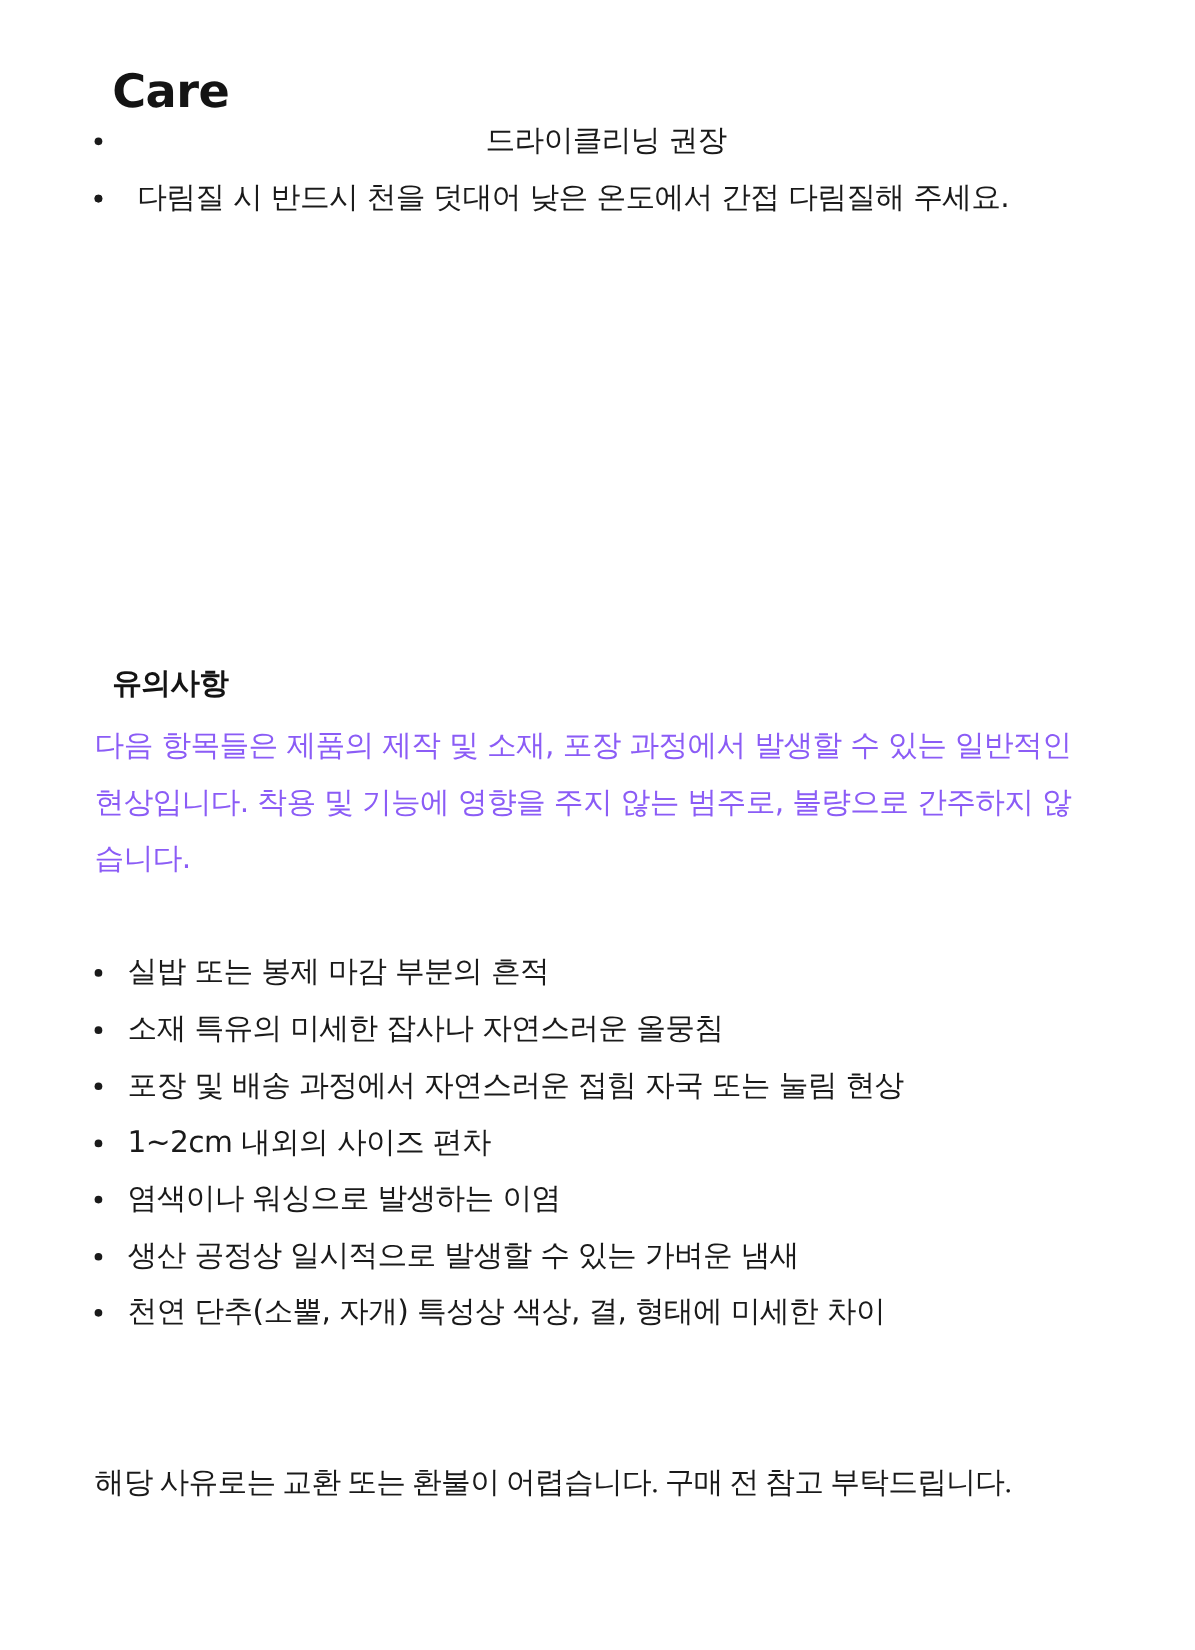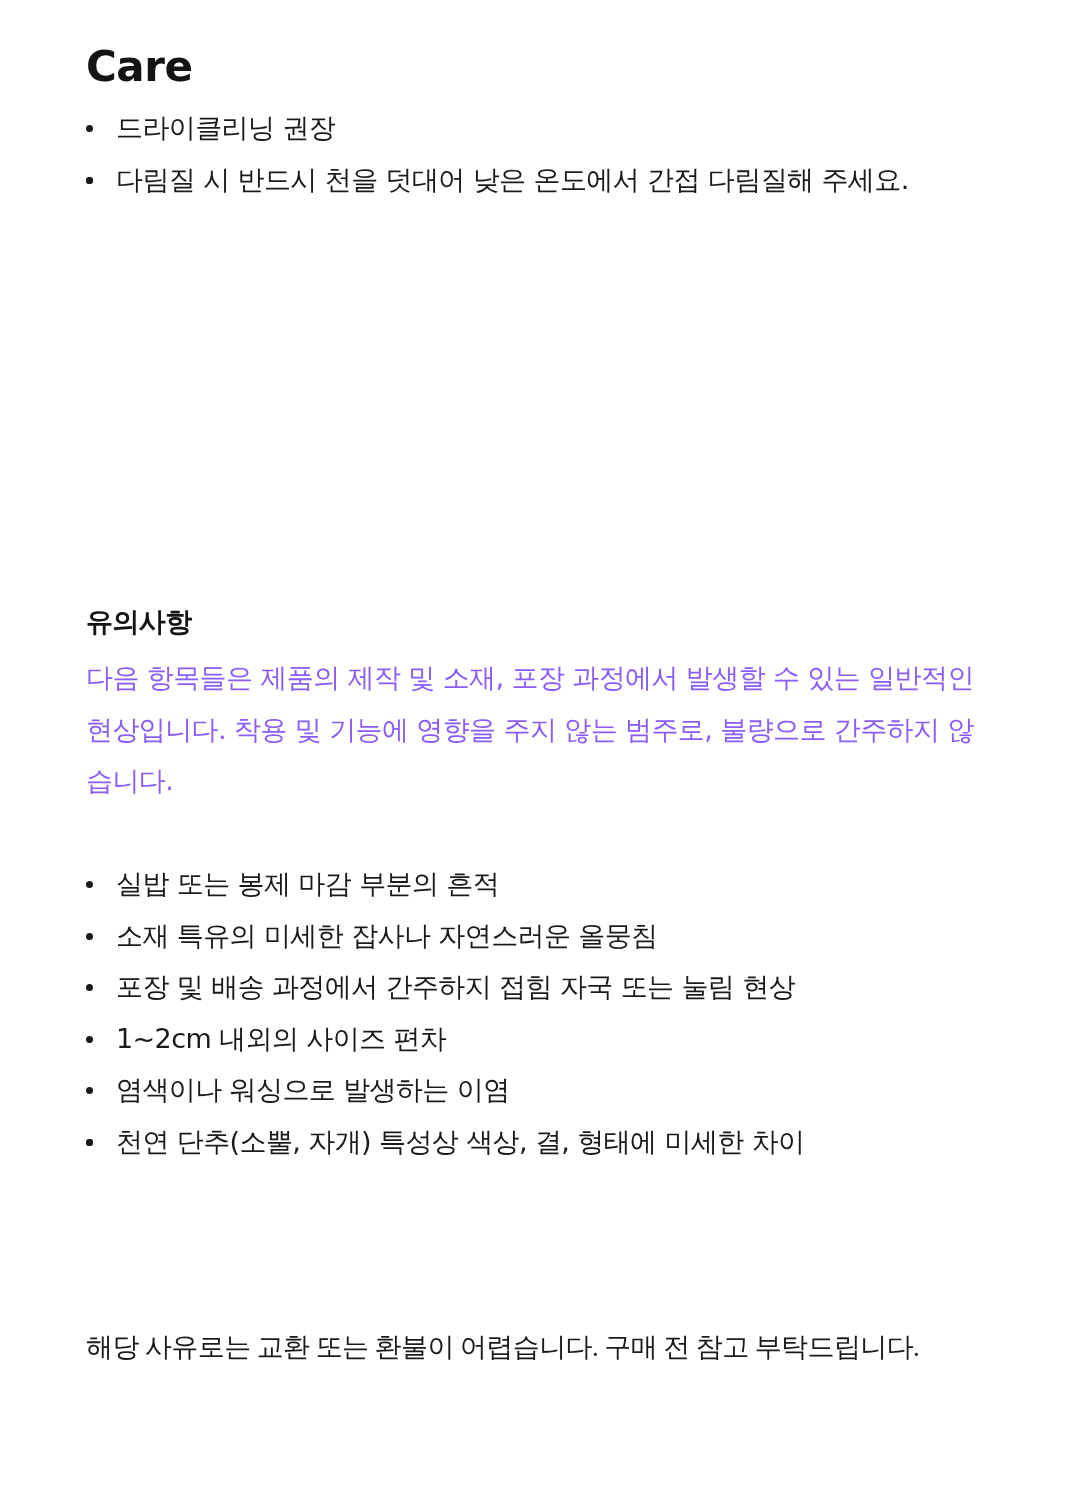--- a/index.html
+++ b/index.html
@@ -51,27 +51,28 @@
       width: 7px;
       height: 7px;
       border-radius: 50%;
       background: #1a1a1a;
     }
     .care-list {
       position: absolute;
       left: 0;
       top: 102px;
       width: 900px;
+      text-align: center;
     }
     .care-list li:nth-child(2) { width: 880px; }
     .care-list li:nth-child(3) { width: 810px; }
     .care-list li:nth-child(5) { width: 830px; }
     .notice-title {
       position: absolute;
-      left: 0;
+      left: 16px;
       top: 597px;
       font-size: 27px;
       font-weight: bold;
       line-height: 50px;
       letter-spacing: -0.6px;
       color: #141414;
     }
     .notice-desc {
       position: absolute;
       left: 0;
@@ -101,37 +102,37 @@
       margin: 0;
       white-space: nowrap;
       font-family: Liberation Serif, serif;
     }
   </style>
 </head>
 <body>
 
 <div class="page">
 
-  <h1 class="care-title" style="margin:0;">Care</h1>
+  <h1 class="care-title" style="margin:16px;">Care</h1>
 
   <ul class="bullet-list care-list">
     <li><span class="dot"></span><span>드라이클리닝 권장</span></li>
     <li><span class="dot"></span></li>
     <li><span class="dot"></span><span>다림질 시 반드시 천을 덧대어 낮은 온도에서 간접 다림질해 주세요.</span></li>
   </ul>
 
   <h2 class="notice-title" style="margin:0;">유의사항</h2>
 
   <p class="notice-desc">다음 항목들은 제품의 제작 및 소재, 포장 과정에서 발생할 수 있는 일반적인 현상입니다. 착용 및 기능에 영향을 주지 않는 범주로, 불량으로 간주하지 않습니다.</p>
 
   <ul class="bullet-list notice-list">
     <li><span class="dot"></span><span>실밥 또는 봉제 마감 부분의 흔적</span></li>
     <li><span class="dot"></span><span>소재 특유의 미세한 잡사나 자연스러운 올뭉침</span></li>
-    <li><span class="dot"></span><span>포장 및 배송 과정에서 간주하지 접힘 자국 또는 눌림 현상</span></li>
+    <li><span class="dot"></span><span>포장 및 배송 과정에서 자연스러운 접힘 자국 또는 눌림 현상</span></li>
     <li><span class="dot"></span><span>1~2cm 내외의 사이즈 편차</span></li>
     <li><span class="dot"></span><span>염색이나 워싱으로 발생하는 이염</span></li>
-    <li><span class="dot"></span></li>
+    <li><span class="dot"></span><span>생산 공정상 일시적으로 발생할 수 있는 가벼운 냄새</span></li>
     <li><span class="dot"></span><span>천연 단추(소뿔, 자개) 특성상 색상, 결, 형태에 미세한 차이</span></li>
   </ul>
 
   <p class="closing-note">해당 사유로는 교환 또는 환불이 어렵습니다. 구매 전 참고 부탁드립니다.</p>
 
 </div>
 
 </body></html>

